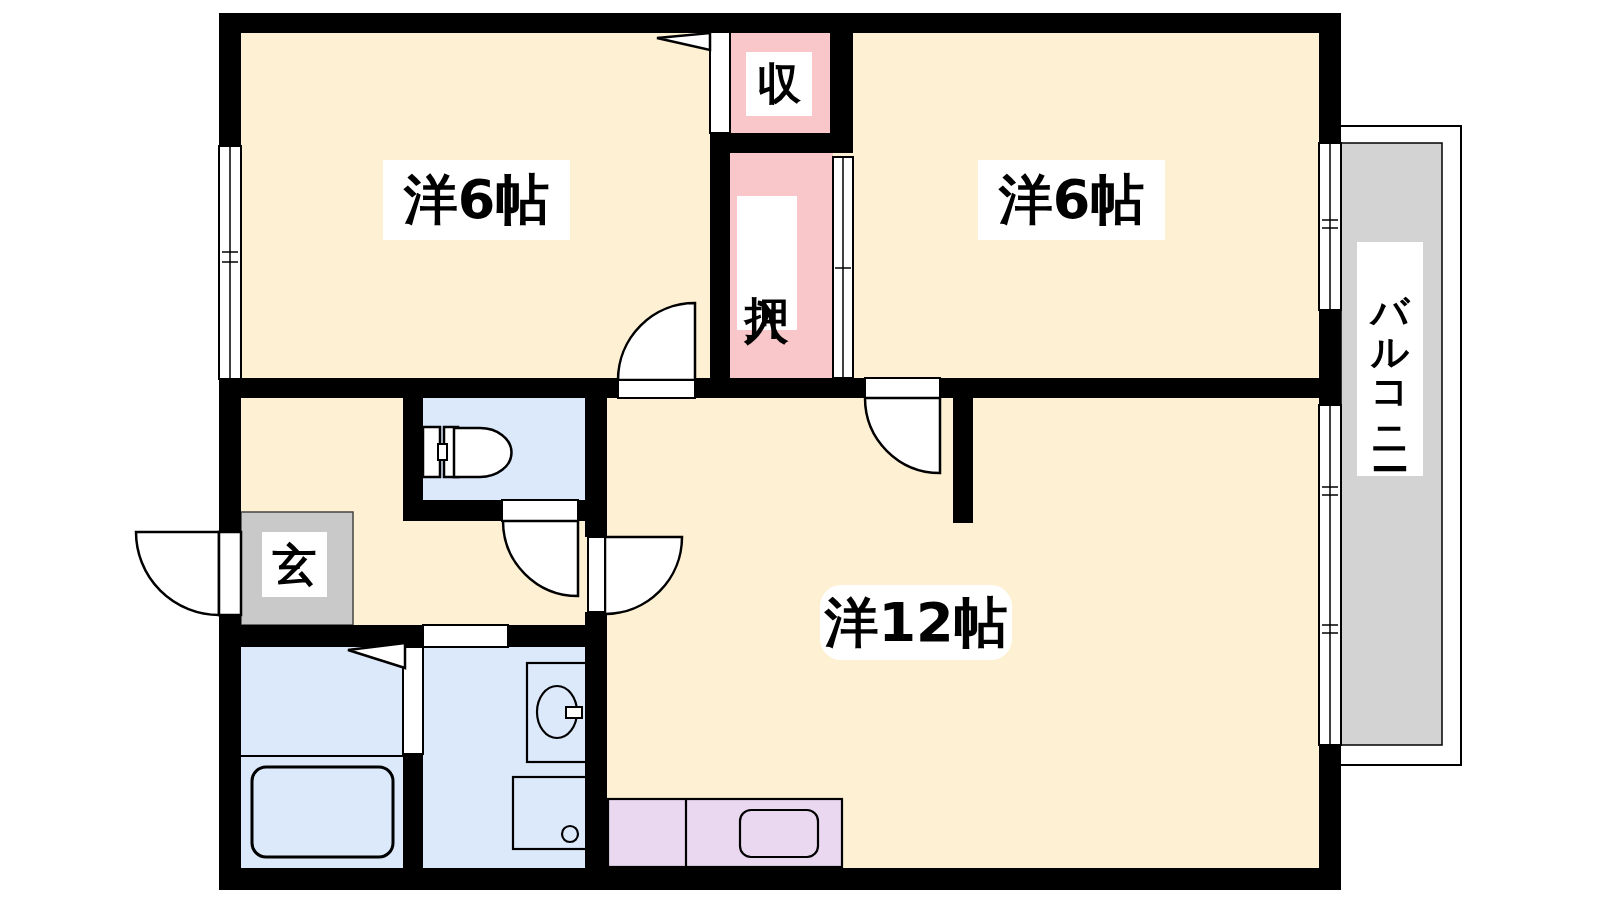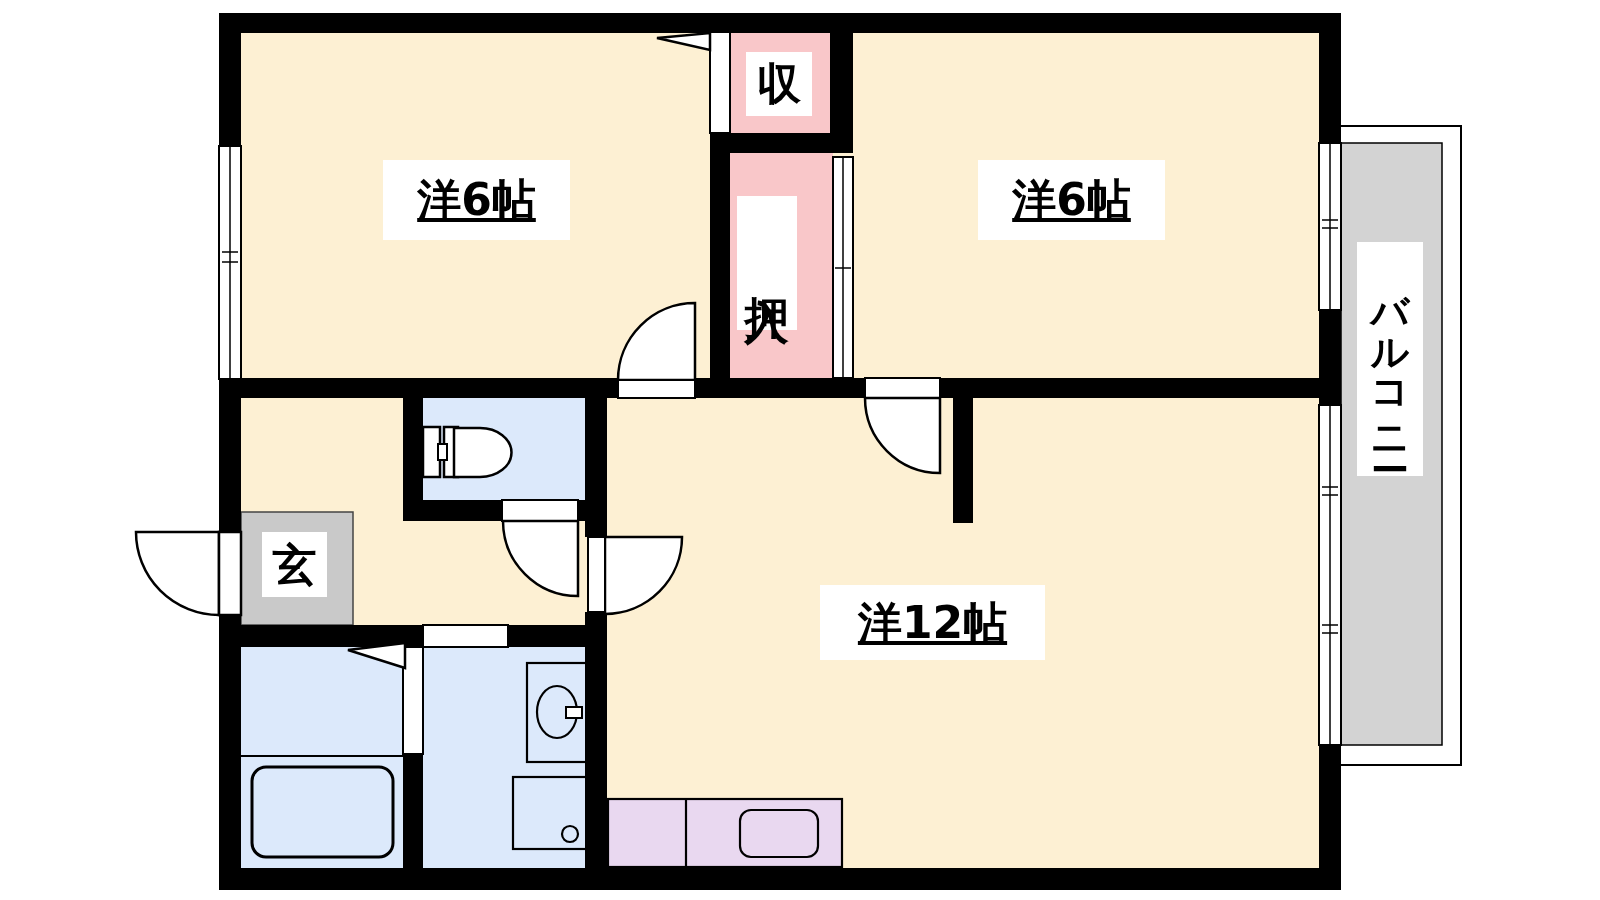--- a/index.html
+++ b/index.html
@@ -9,21 +9,21 @@
   }
   #plan-svg{position:absolute;left:0;top:0;}
   .room-label{
     position:absolute;display:flex;align-items:center;justify-content:center;
     background:#ffffff;color:#000;font-weight:bold;line-height:1.0;
     white-space:nowrap;
   }
   .room-label.vertical{
     writing-mode:vertical-rl;text-orientation:mixed;letter-spacing:2px;
   }
-  .lbl-big{font-size:44px;text-decoration:underline;}
+  .lbl-big{font-size:54px;}
   .lbl-mid{font-size:44px;}
   .lbl-balcony{font-size:38px;}
 </style>
 </head>
 <body>
 
 <div id="stage">
 
   <svg id="plan-svg" width="1600" height="900" viewBox="0 0 1600 900">
 
@@ -175,21 +175,21 @@
         <line x1="686" y1="799" x2="686" y2="867" stroke-width="2.2"></line>
         <rect x="740" y="810" width="78" height="47" rx="11" stroke-width="2.2"></rect>
       </g>
     </g>
   </svg>
 
   <div class="room-label lbl-big" style="left:383px;top:160px;width:187px;height:80px;">洋6帖</div>
 
   <div class="room-label lbl-big" style="left:978px;top:160px;width:187px;height:80px;">洋6帖</div>
 
-  <div class="room-label lbl-big" style="left:820px;top:585px;width:225px;height:75px;">洋12帖</div>
+  <div class="room-label lbl-big" style="left:820px;top:585px;width:192px;height:75px;border-radius:21px;">洋12帖</div>
 
   <div class="room-label lbl-mid" style="left:746px;top:52px;width:66px;height:64px;">収</div>
 
   <div class="room-label lbl-mid vertical" style="left:737px;top:196px;width:60px;height:134px;">押入</div>
 
   <div class="room-label lbl-mid" style="left:262px;top:532px;width:65px;height:65px;">玄</div>
 
   <div class="room-label lbl-balcony vertical" style="left:1357px;top:242px;width:66px;height:234px;">バルコニー</div>
 </div>
 

